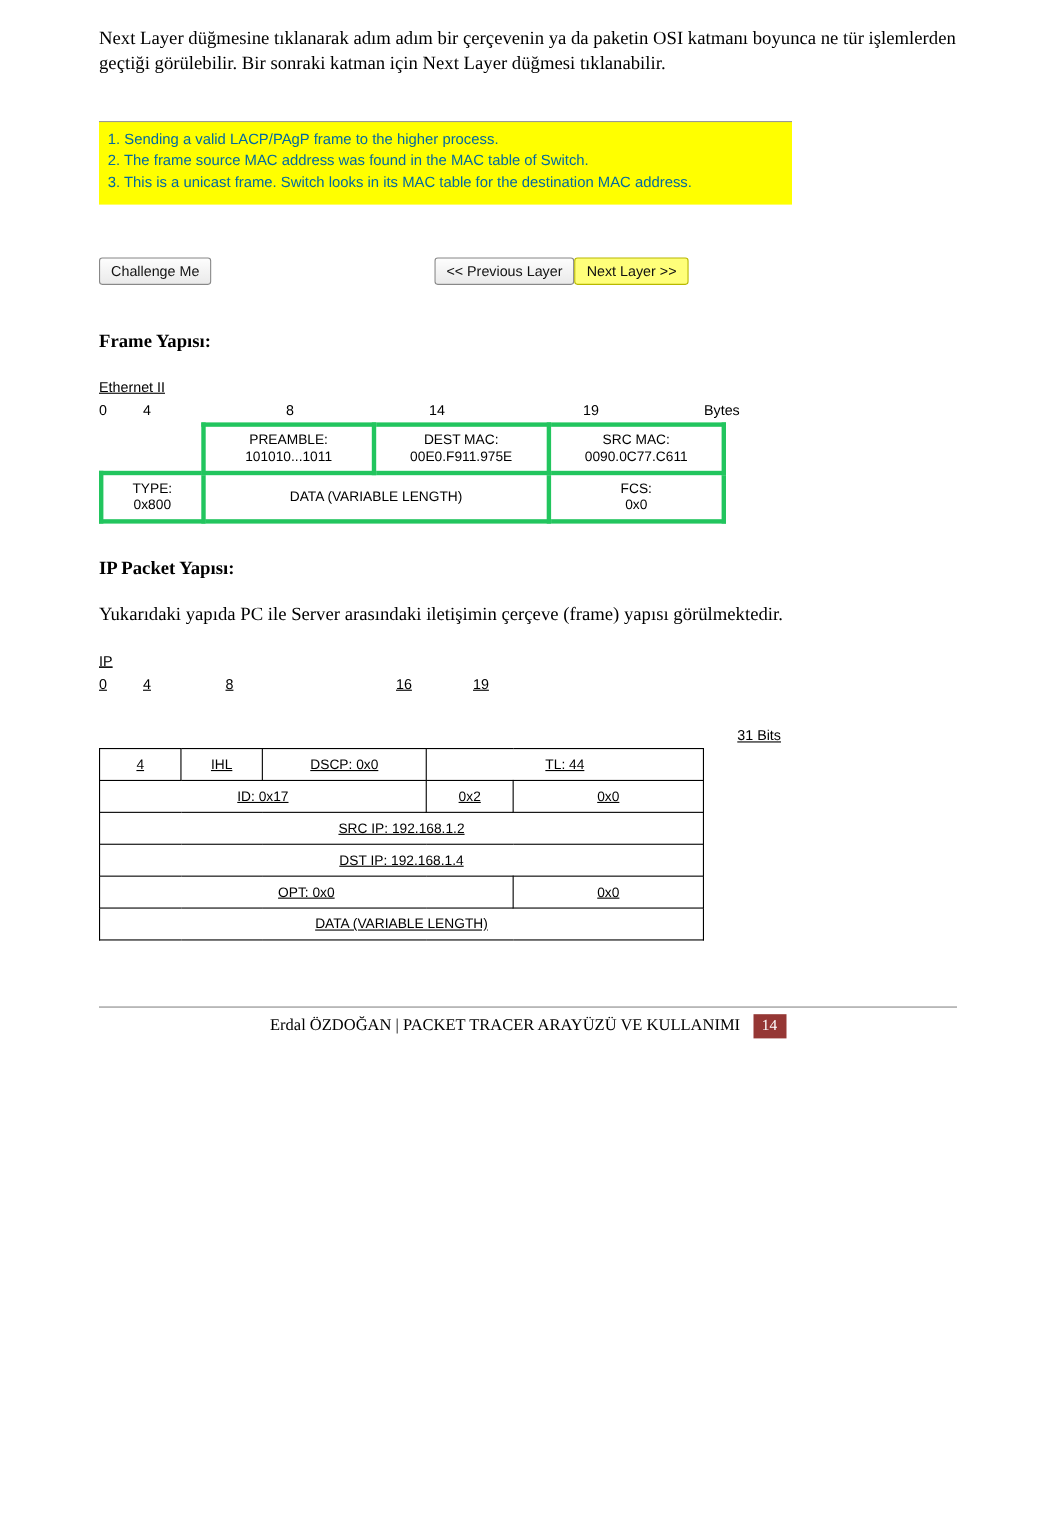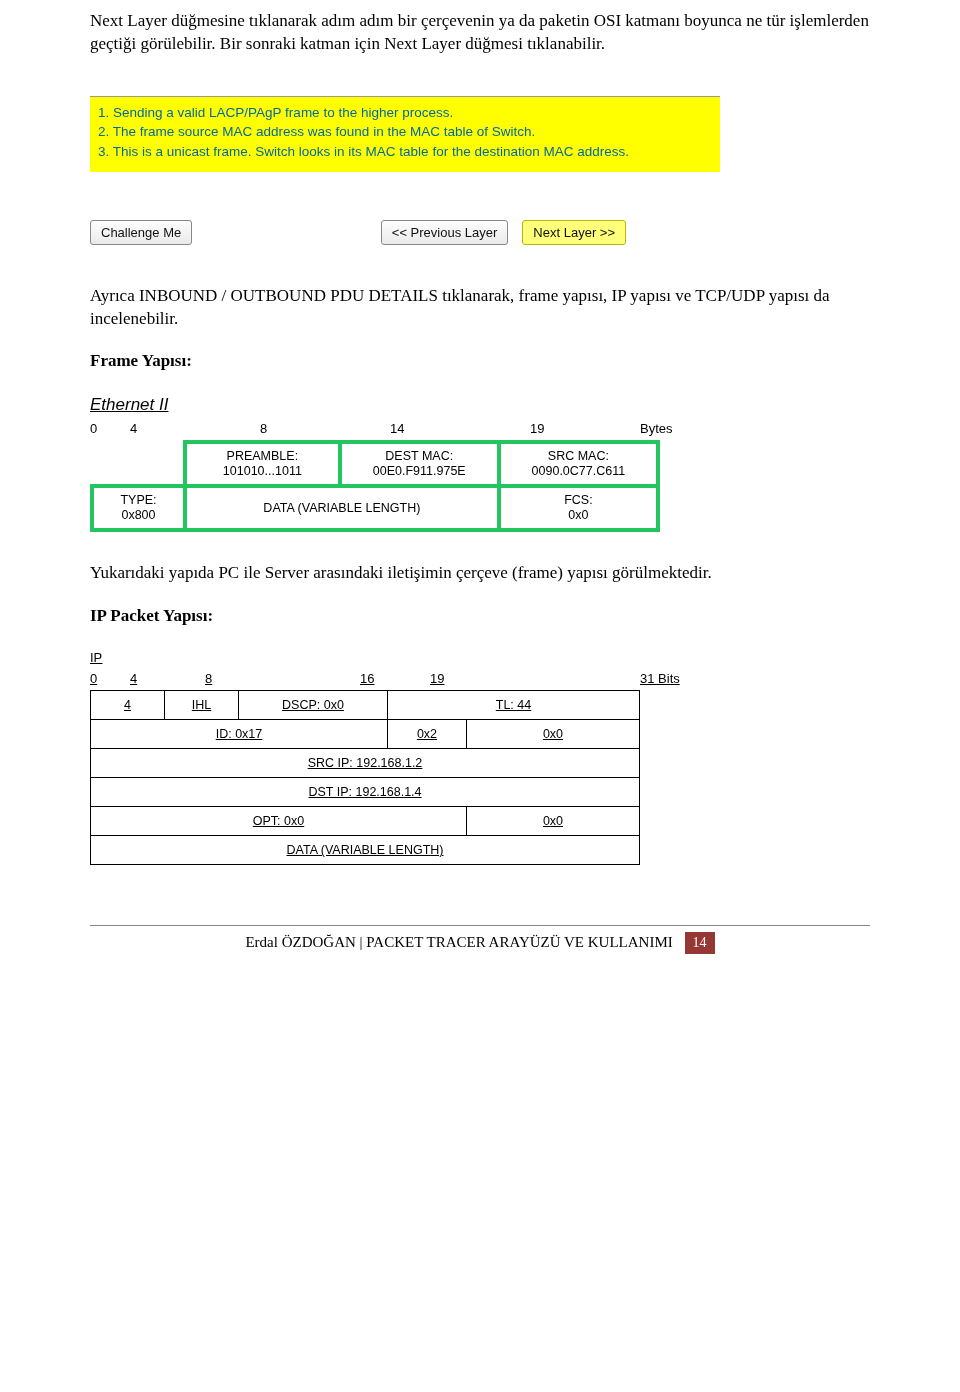--- a/index.html
+++ b/index.html
@@ -9,21 +9,21 @@
     background: #fff;
     color: #000;
     width: 960px;
   }
   .page {
     padding: 10px 90px 30px 90px;
   }
   .para {
     font-size: 17px;
     line-height: 1.35;
-    margin: 0 0 20px 0;
+    margin: 14px 0 20px 0;
   }
   .bold { font-weight: bold; }
   .panel-screenshot {
     margin: 40px 0 40px 0;
   }
   .highlight-box {
     background: #ffff00;
     color: #0369a1;
     font-family: Verdana, Arial, sans-serif;
     font-size: 13.5px;
@@ -44,36 +44,35 @@
     font-size: 13px;
     background: linear-gradient(#fdfdfd, #eaeaea);
     border: 1px solid #888;
     border-radius: 3px;
     padding: 4px 10px;
     color: #111;
     cursor: pointer;
   }
   .btn-right-group {
     display: flex;
-    gap: 14px;
+    gap: 0;
   }
   .btn.highlight {
     background: #ffff7a;
     border-color: #b8b800;
   }
   
   .eth-block {
     margin: 8px 0 30px 0;
     font-family: Verdana, Arial, sans-serif;
   }
   .eth-title {
-    font-size: 17px;
+    font-size: 13px;
     text-decoration: underline;
     padding: 2px 0 4px 0;
-    font-style: italic;
   }
   .ruler {
     display: flex;
     font-size: 13px;
     padding: 2px 0 4px 0;
   }
   .ruler span { display: inline-block; }
   .frame-table {
     border-collapse: collapse;
     width: 570px;
@@ -131,21 +130,21 @@
   .ruler-eth .r2 { width: 130px; }
   .ruler-eth .r3 { width: 140px; }
   .ruler-eth .r4 { width: 110px; text-align: left;}
   .ruler-eth .r5 { width: 60px; }
   .ruler-ip { width: 640px; }
   .ruler-ip .r0 { width: 40px; }
   .ruler-ip .r1 { width: 75px; }
   .ruler-ip .r2 { width: 155px; }
   .ruler-ip .r3 { width: 70px; }
   .ruler-ip .r4 { width: 210px; text-align:left; }
-  .ruler-ip .r5 { width: 70px; text-align:left;}
+  .ruler-ip .r5 { width: 70px; text-align:right;margin-top:47px;}
 </style>
 </head>
 <body>
 
 <div class="page">
 
   <p class="para">Next Layer düğmesine tıklanarak adım adım bir çerçevenin ya da paketin OSI katmanı boyunca ne tür işlemlerden geçtiği görülebilir. Bir sonraki katman için Next Layer düğmesi tıklanabilir.</p>
 
   <div class="panel-screenshot">
     <div class="highlight-box">
@@ -155,21 +154,20 @@
     </div>
     <div class="button-row">
       <button class="btn">Challenge Me</button>
       <div class="btn-right-group">
         <button class="btn">&lt;&lt; Previous Layer</button>
         <button class="btn highlight">Next Layer &gt;&gt;</button>
       </div>
     </div>
   </div>
 
-  <p class="para">Ayrıca INBOUND / OUTBOUND PDU DETAILS tıklanarak, frame yapısı, IP yapısı ve TCP/UDP yapısı da incelenebilir.</p>
 
   <p class="para bold">Frame Yapısı:</p>
 
   <div class="eth-block">
     <div class="eth-title">Ethernet II</div>
     <div class="ruler ruler-eth">
       <span class="r0">0</span>
       <span class="r1">4</span>
       <span class="r2">8</span>
       <span class="r3">14</span>
@@ -203,23 +201,23 @@
         </td>
         <td>
           <span>FCS:</span><br>
           <span>0x0</span>
         </td>
       </tr>
     </tbody>
       </table>
   </div>
 
+  <p class="para bold">IP Packet Yapısı:</p>
+
   <p class="para">Yukarıdaki yapıda PC ile Server arasındaki iletişimin çerçeve (frame) yapısı görülmektedir.</p>
-
-  <p class="para bold">IP Packet Yapısı:</p>
 
   <div class="ip-block">
     <div class="ip-title">IP</div>
     <div class="ruler ruler-ip">
       <span class="r0">0</span>
       <span class="r1">4</span>
       <span class="r2">8</span>
       <span class="r3">16</span>
       <span class="r4">19</span>
       <span class="r5">31 Bits</span>

